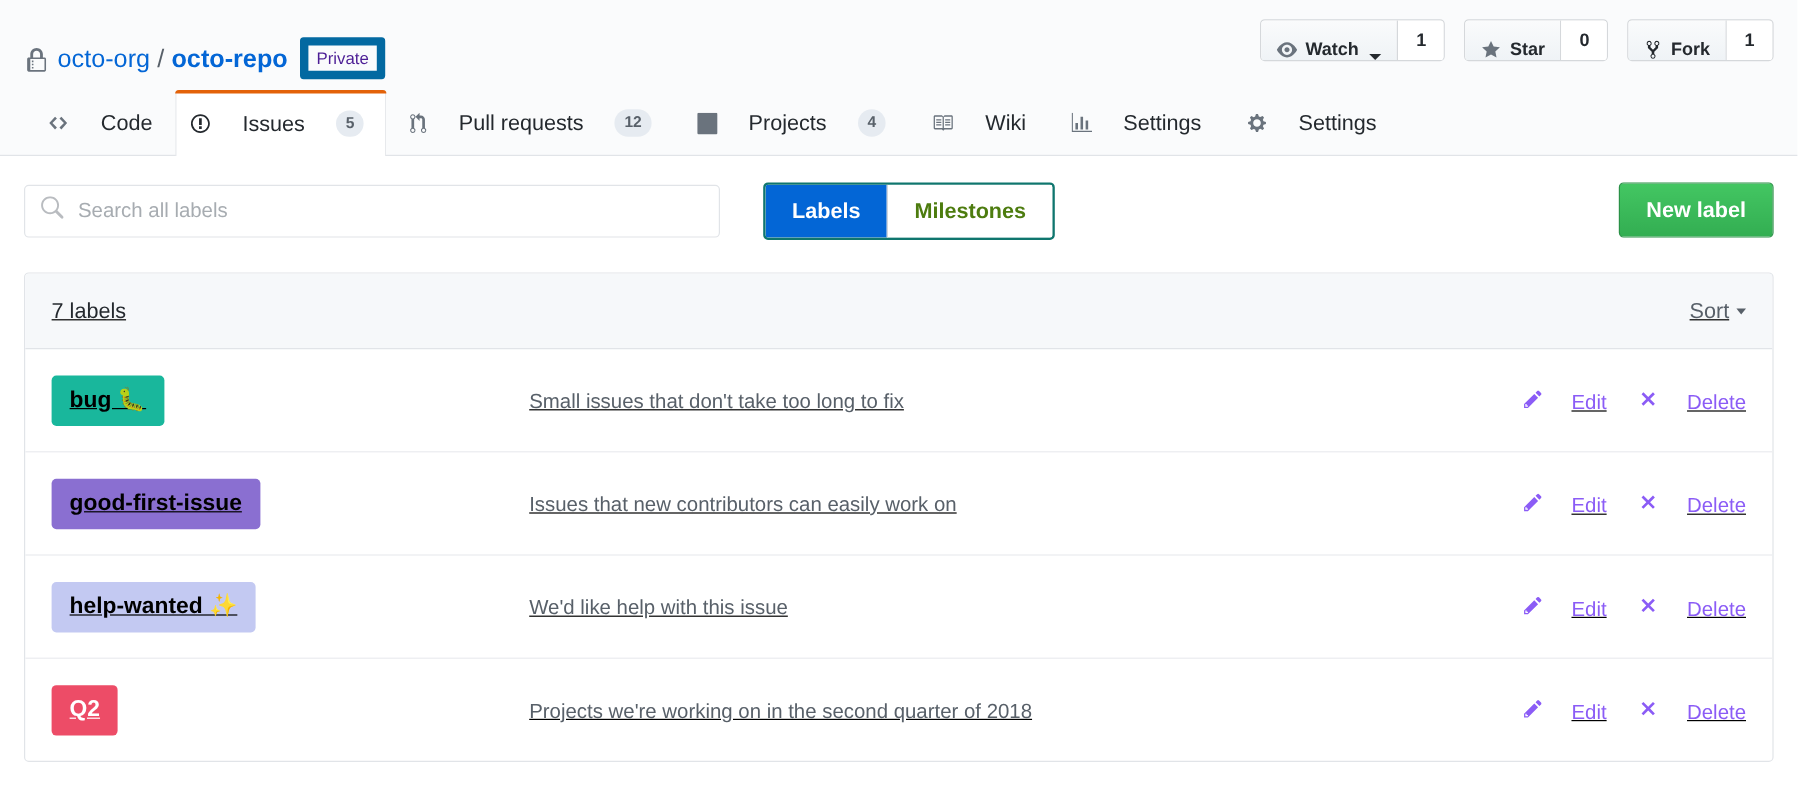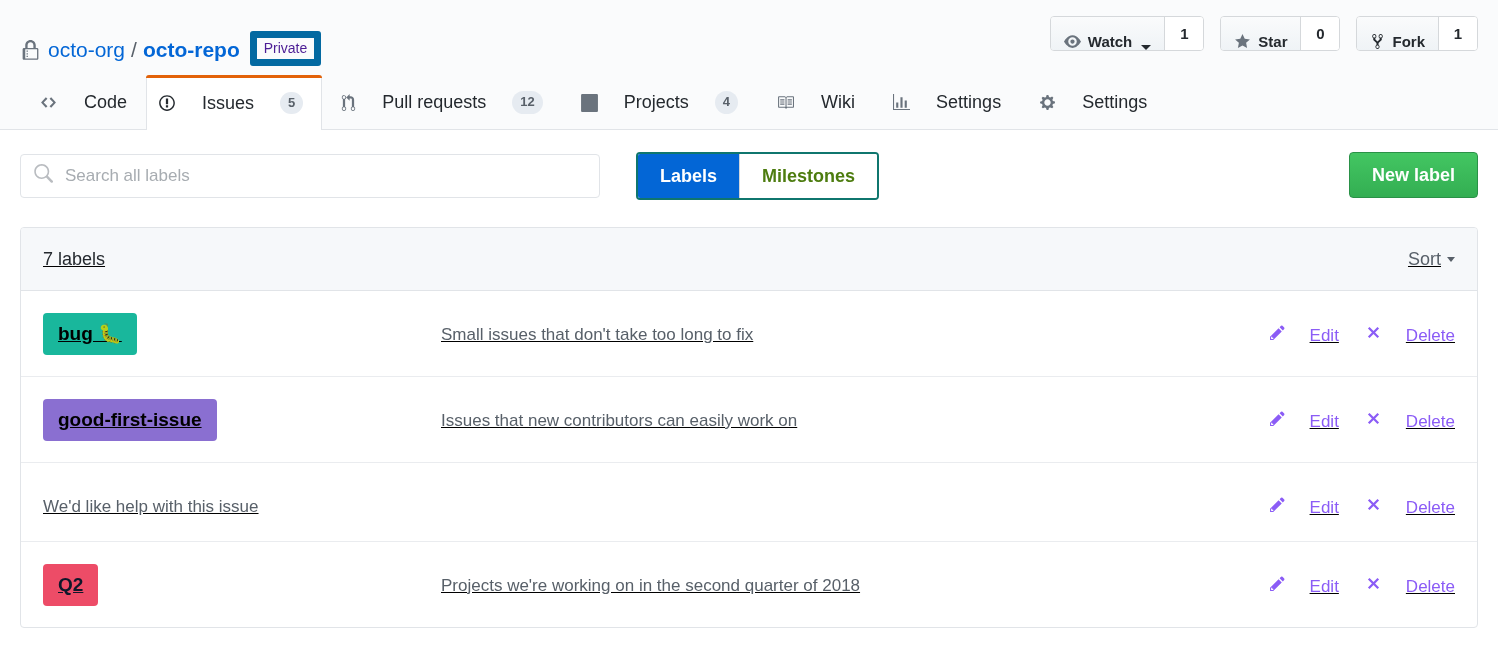--- a/index.html
+++ b/index.html
@@ -528,20 +528,23 @@
           <svg width="17" height="17" viewBox="0 0 12 16" fill="currentColor" aria-hidden="true">
             <path d="M7.48 8l3.75 3.75-1.48 1.48L6 9.48l-3.75 3.75-1.48-1.48L4.52 8 .77 4.25l1.48-1.48L6 6.52l3.75-3.75 1.48 1.48L7.48 8z"></path>
           </svg>
         </span>
         <span>Delete</span>
       </a>
     </div>
   </div>
 
   <div class="label-row">
+    <div class="label-badge-cell">
+      <a class="label-badge" href="#" style="background:#c3c9f2;color:#000000">help-wanted ✨</a>
+    </div>
     <div class="label-desc-cell">We'd like help with this issue</div>
     <div class="label-actions-cell">
       <a class="act-link" href="#">
         <span>
           <svg width="17" height="17" viewBox="0 0 14 16" fill="currentColor" aria-hidden="true">
             <path d="M0 12v3h3l8-8-3-3-8 8zm3 2H1v-2h1v1h1v1zm10.3-9.3L12 6 9 3l1.3-1.3a.996.996 0 0 1 1.41 0l1.59 1.59c.39.39.39 1.02 0 1.41z"></path>
           </svg>
         </span>
         <span>Edit</span>
       </a>
@@ -551,21 +554,21 @@
             <path d="M7.48 8l3.75 3.75-1.48 1.48L6 9.48l-3.75 3.75-1.48-1.48L4.52 8 .77 4.25l1.48-1.48L6 6.52l3.75-3.75 1.48 1.48L7.48 8z"></path>
           </svg>
         </span>
         <span>Delete</span>
       </a>
     </div>
   </div>
 
   <div class="label-row">
     <div class="label-badge-cell">
-      <a class="label-badge" href="#" style="background:#ed4c67;color:#0f172a">Q2</a>
+      <a class="label-badge" href="#" style="background:#ed4c67;color:#ffffff">Q2</a>
     </div>
     <div class="label-desc-cell">Projects we're working on in the second quarter of 2018</div>
     <div class="label-actions-cell">
       <a class="act-link" href="#">
         <span>
           <svg width="17" height="17" viewBox="0 0 14 16" fill="currentColor" aria-hidden="true">
             <path d="M0 12v3h3l8-8-3-3-8 8zm3 2H1v-2h1v1h1v1zm10.3-9.3L12 6 9 3l1.3-1.3a.996.996 0 0 1 1.41 0l1.59 1.59c.39.39.39 1.02 0 1.41z"></path>
           </svg>
         </span>
         <span>Edit</span>

